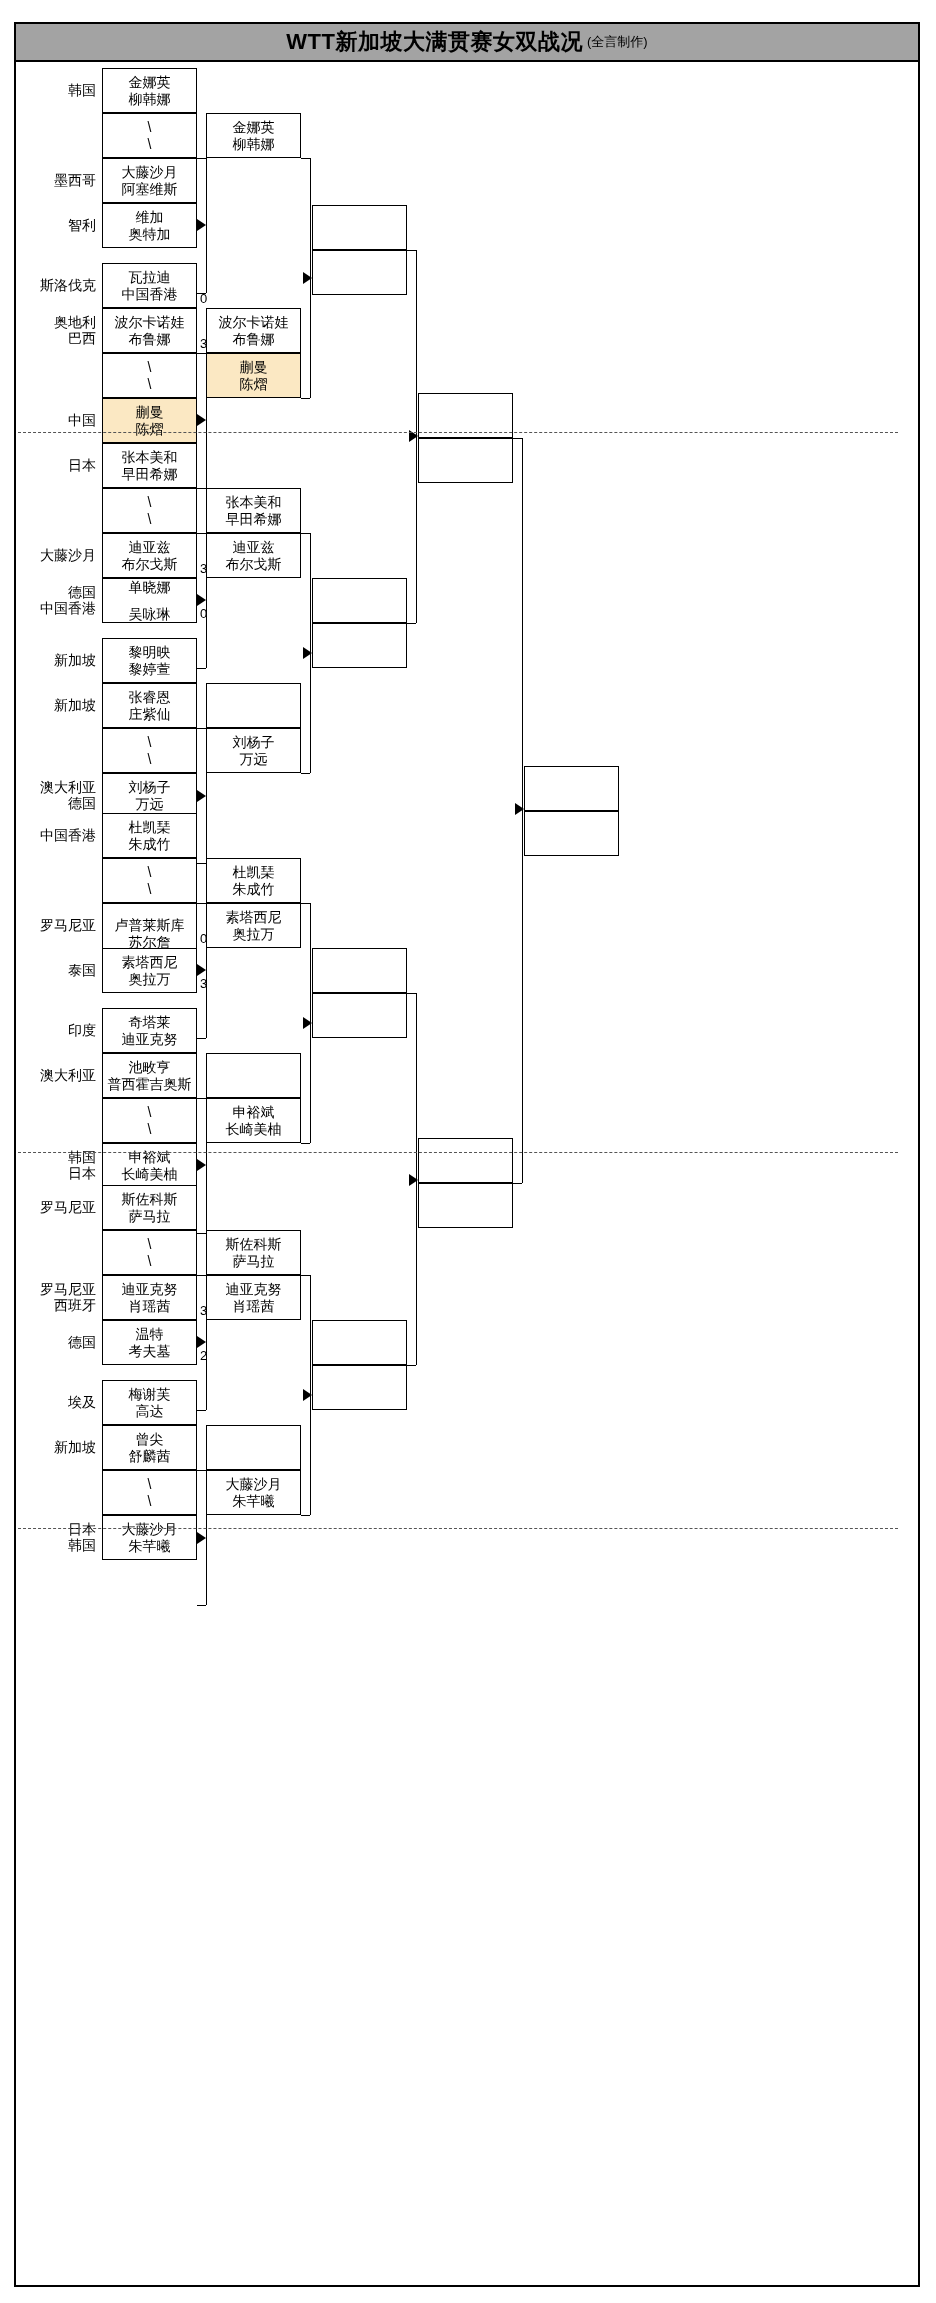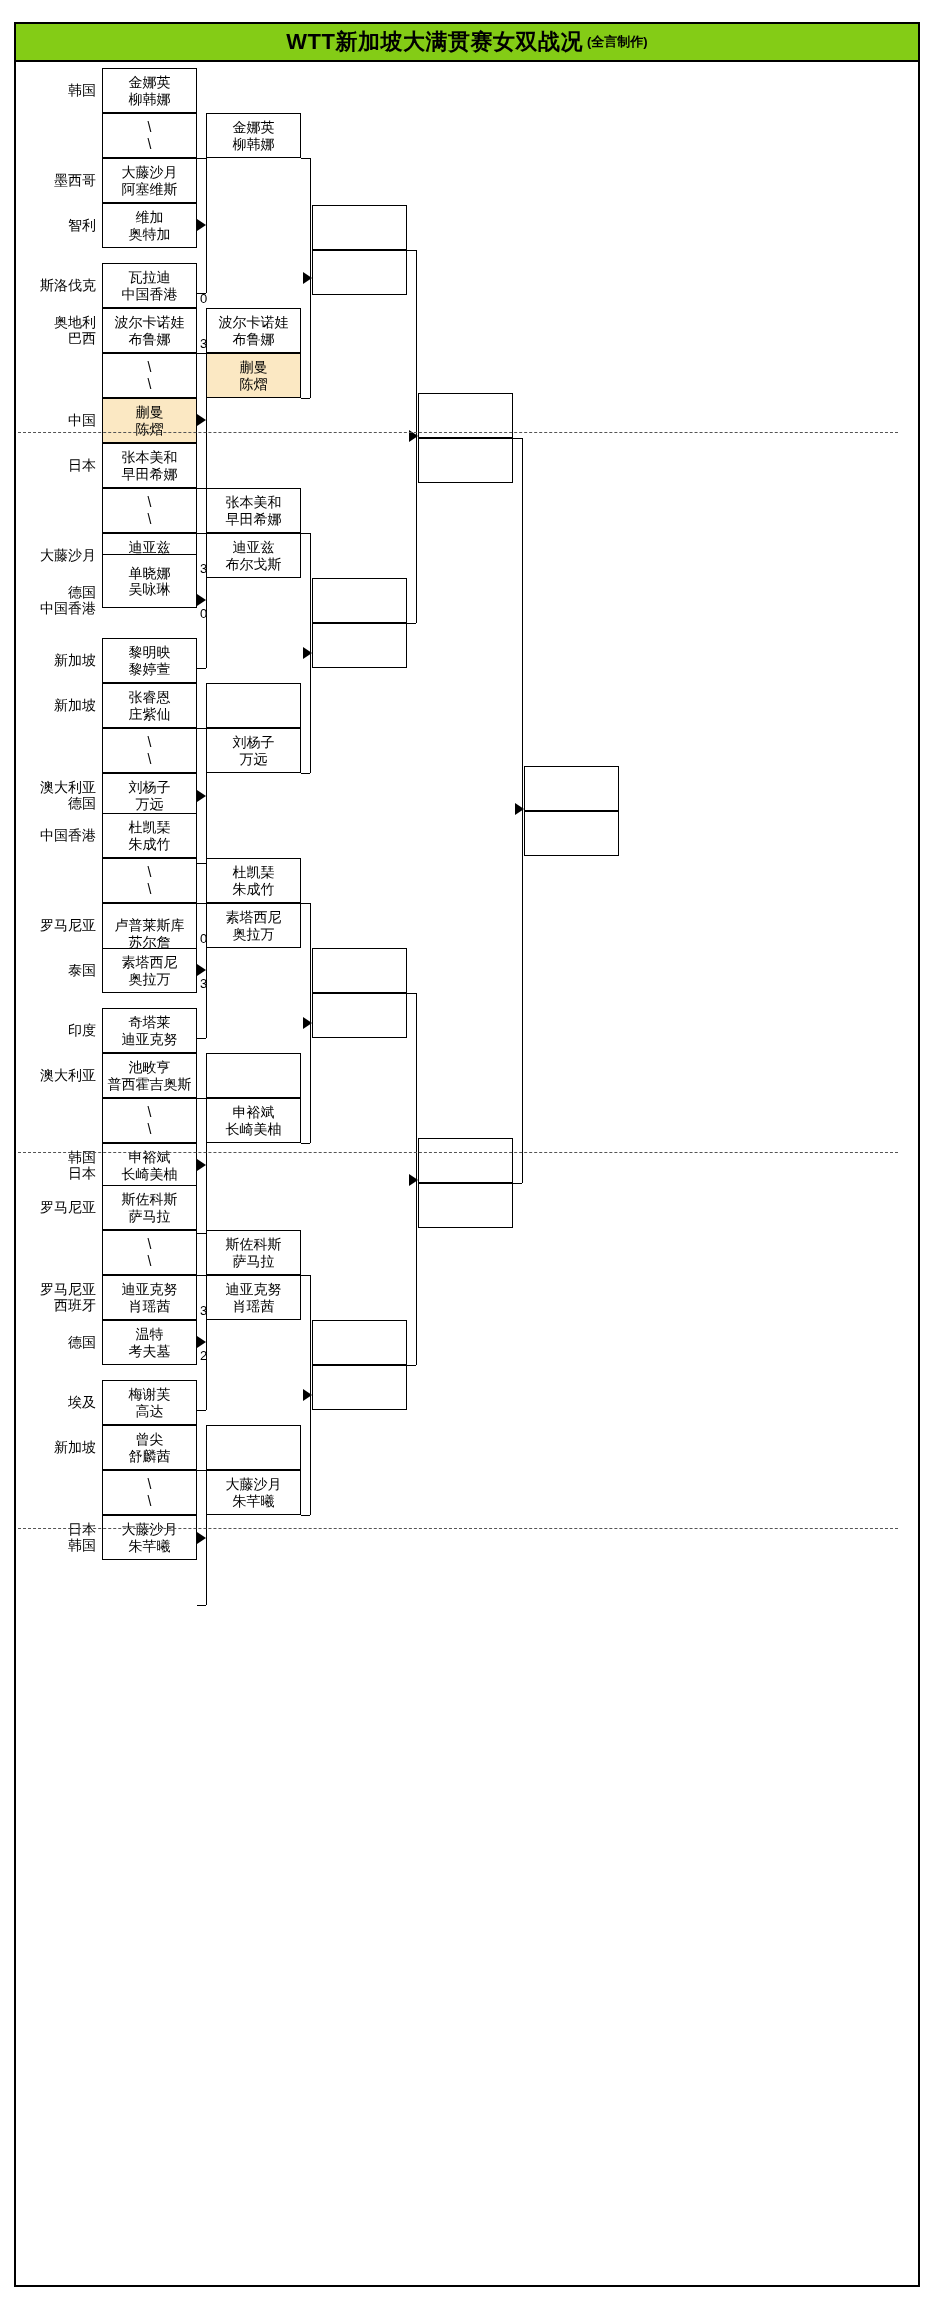--- a/index.html
+++ b/index.html
@@ -2,25 +2,25 @@
 <html><head>
 <meta charset="utf-8">
 <style>
   html,body{margin:0;padding:0;background:#ffffff;}
   body{font-family:"Liberation Sans","DejaVu Sans",sans-serif;}
   #page{position:relative;width:936px;height:2303px;background:#fff;overflow:hidden;}
 
   
   .title-bar{
     position:absolute;left:14px;top:22px;width:906px;height:40px;
-    background:#84cc16;border:2px solid #000;box-sizing:border-box;
+    background:#a3a3a3;border:2px solid #000;box-sizing:border-box;
     display:flex;align-items:center;justify-content:center;
   }
   .title-main{font-size:22px;font-weight:bold;color:#000;letter-spacing:.5px;}
-  .title-sub{font-size:13px;font-weight:bold;color:#000;margin-left:4px;}
+  .title-sub{font-size:13px;font-weight:normal;color:#000;margin-left:4px;}
 
   
   .frame{
     position:absolute;left:14px;top:62px;width:906px;height:2225px;
     border:2px solid #000;border-top:none;box-sizing:border-box;
   }
 
   
   .box{
     position:absolute;border:1px solid #000;box-sizing:border-box;
@@ -128,21 +128,21 @@
         <span class="ln">\</span>
       </div>
       <div class="box" style="left: 102px; top: 533px; width: 95px; height: 45px;">
         <span class="ln">迪亚兹</span>
         <span class="ln">布尔戈斯</span>
       </div>
       <div class="ctry" style="left: 18px; top: 547px; width: 78px;">
         <div>大藤沙月</div>
       </div>
       <div class="score" style="left: 200px; top: 562px;">3</div>
-      <div class="box" style="left: 102px; top: 554px; width: 95px; height: 54px;">
+      <div class="box" style="left: 102px; top: 578px; width: 95px; height: 45px; justify-content: space-between;">
         <span class="ln">单晓娜</span>
         <span class="ln">吴咏琳</span>
       </div>
       <div class="ctry" style="left: 18px; top: 583.5px; width: 78px;">
         <div>德国</div>
         <div>中国香港</div>
       </div>
       <div class="score" style="left: 200px; top: 607px;">0</div>
       <div class="box" style="left: 102px; top: 638px; width: 95px; height: 45px;">
         <span class="ln">黎明映</span>

